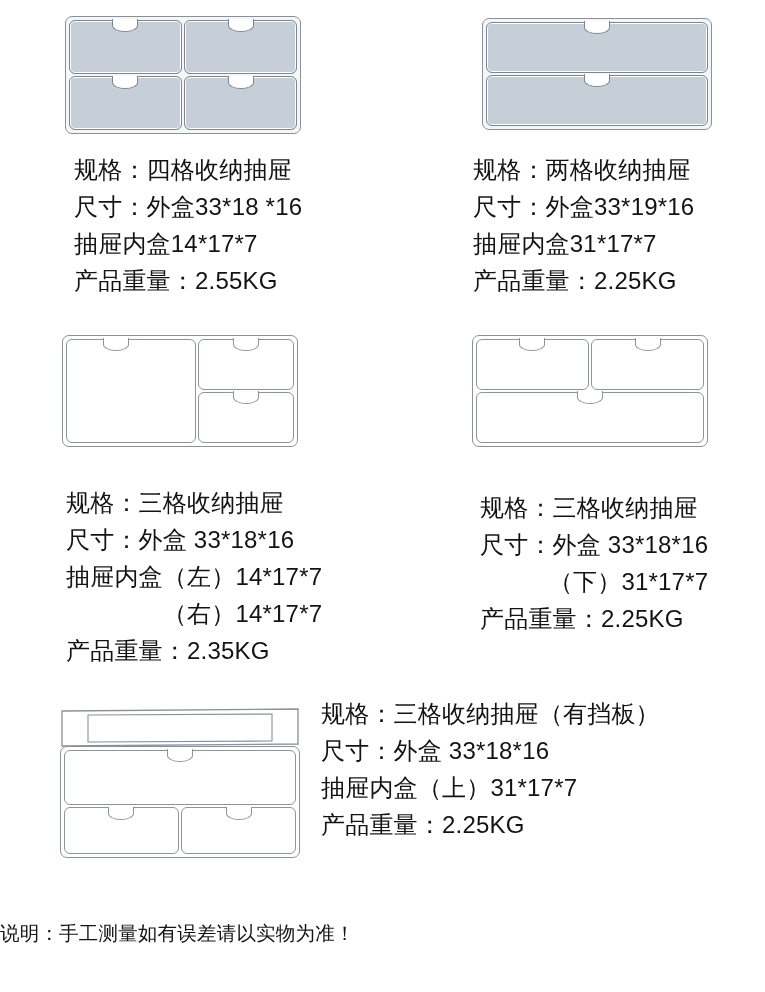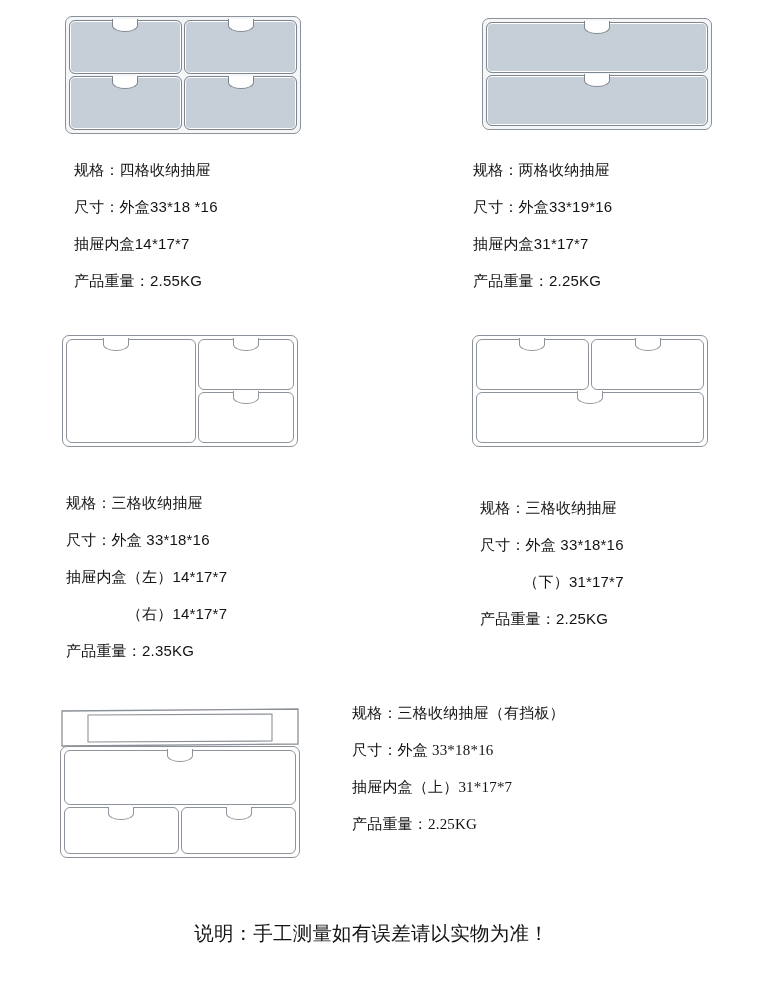--- a/index.html
+++ b/index.html
@@ -12,32 +12,32 @@
     font-family: "Liberation Sans", "DejaVu Sans", sans-serif;
     color: #1a1a1a;
     position: relative;
     overflow: hidden;
   }
   .page { position: relative; width: 765px; height: 992px; }
   .diagram { position: absolute; }
   .spec { position: absolute; }
 
   .spec-line {
-    font-size: 15px;
+    font-size: 24px;
     line-height: 37px;
     white-space: nowrap;
     letter-spacing: 0.2px;
     color: #131313;
   }
   .spec-line.indent { padding-left: 16px; text-align: right; }
 
   .footer-note {
     position: absolute;
     width: 743px;
-    text-align: center;
+    text-align: left;
     font-size: 19.5px;
     color: #131313;
     letter-spacing: 0.2px;
   }
 
   
   .unit {
     position: absolute;
     border: 1.4px solid #8b9198;
     border-radius: 7px;
@@ -199,21 +199,21 @@
         <div class="drawer" style="left:0; bottom:0; width:49.5%; height:45%;">
           <span class="handle"></span>
         </div>
         <div class="drawer" style="right:0; bottom:0; width:49.5%; height:45%;">
           <span class="handle"></span>
         </div>
       </div>
     </div>
   </div>
 
-  <div class="spec" style="left:352px; top:695px;font-family:Liberation Serif, serif;">
+  <div class="spec" style="left:321px; top:695px;">
     <div class="spec-line">规格：三格收纳抽屉（有挡板）</div>
     <div class="spec-line">尺寸：外盒 33*18*16</div>
     <div class="spec-line">抽屉内盒（上）31*17*7</div>
     <div class="spec-line">产品重量：2.25KG</div>
   </div>
 
   <div class="footer-note" style="top:920px;">说明：手工测量如有误差请以实物为准！</div>
 
 </div>
 

